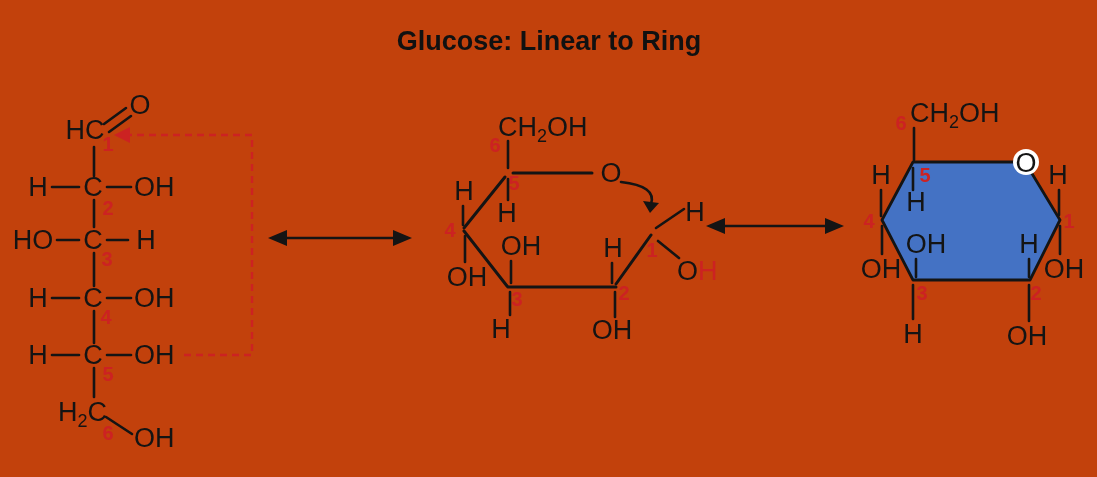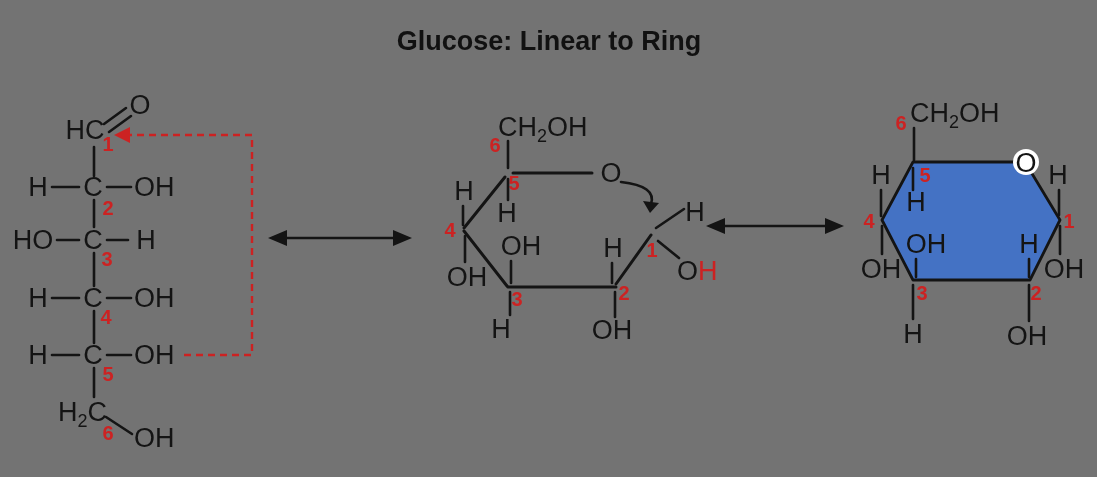--- a/index.html
+++ b/index.html
@@ -1,16 +1,16 @@
 <!DOCTYPE html>
 <html><head>
 <meta charset="utf-8">
 <style>
   html,body{margin:0;padding:0;background:#ffffff;}
-  #canvas{width:1097px;height:477px;position:relative;background:#737373;}
+  #canvas{width:1097px;height:477px;position:relative;background:#c2410c;}
   svg{display:block;}
   .title{font-family:"Liberation Sans",sans-serif;font-size:27px;font-weight:bold;fill:#111111;}
   .atom{font-family:"Liberation Sans",sans-serif;font-size:27px;fill:#141414;}
   .sub{font-size:18px;}
   .num{font-family:"Liberation Sans",sans-serif;font-size:20px;font-weight:bold;fill:#cc2222;}
   .redtxt{fill:#cc2222;}
   .bond{stroke:#141414;stroke-width:2.6;stroke-linecap:round;}
   .edge{stroke:#141414;stroke-width:3;stroke-linecap:round;}
   .hex{fill:#4472c4;stroke:#141414;stroke-width:2.8;stroke-linejoin:round;}
   .dashred{stroke:#cc2222;stroke-width:2.4;stroke-dasharray:7 5;fill:none;}

